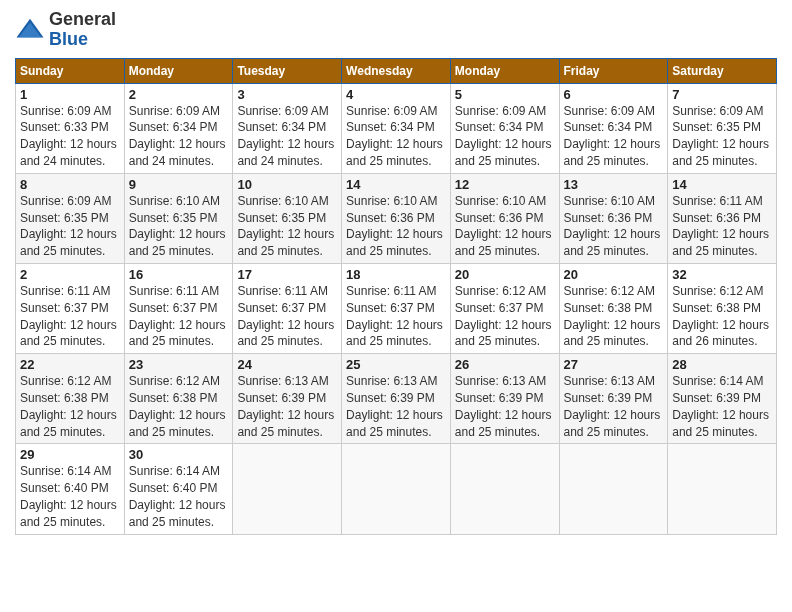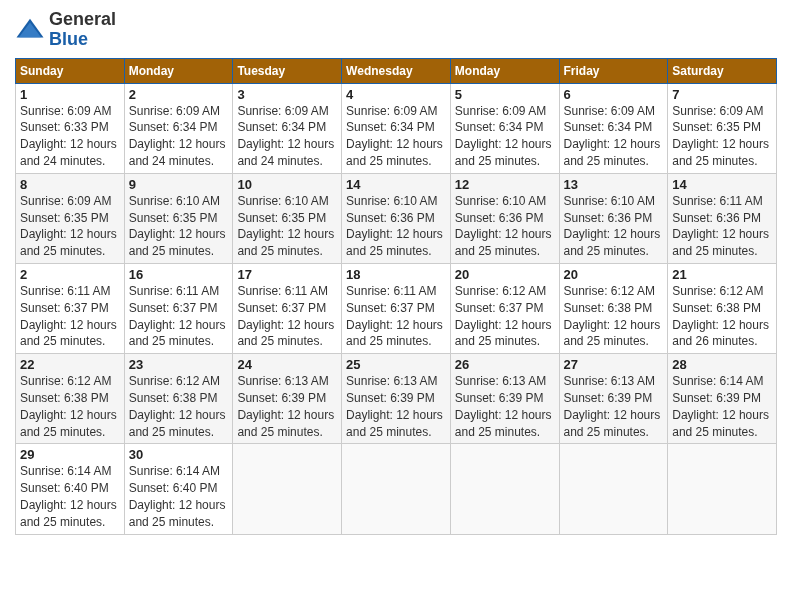--- a/index.html
+++ b/index.html
@@ -214,21 +214,21 @@
         </td>
           <td>
           <span class="day-number">20</span>
           <span class="day-info">Sunrise: 6:12 AM<br>Sunset: 6:37 PM<br>Daylight: 12 hours and 25 minutes.</span>
         </td>
           <td>
           <span class="day-number">20</span>
           <span class="day-info">Sunrise: 6:12 AM<br>Sunset: 6:38 PM<br>Daylight: 12 hours and 25 minutes.</span>
         </td>
           <td>
-          <span class="day-number">21</span>
+          <span class="day-number">32</span>
           <span class="day-info">Sunrise: 6:12 AM<br>Sunset: 6:38 PM<br>Daylight: 12 hours and 26 minutes.</span>
         </td>
         </tr>
         <tr>
           <td>
           <span class="day-number">22</span>
           <span class="day-info">Sunrise: 6:12 AM<br>Sunset: 6:38 PM<br>Daylight: 12 hours and 25 minutes.</span>
         </td>
           <td>
           <span class="day-number">23</span>

